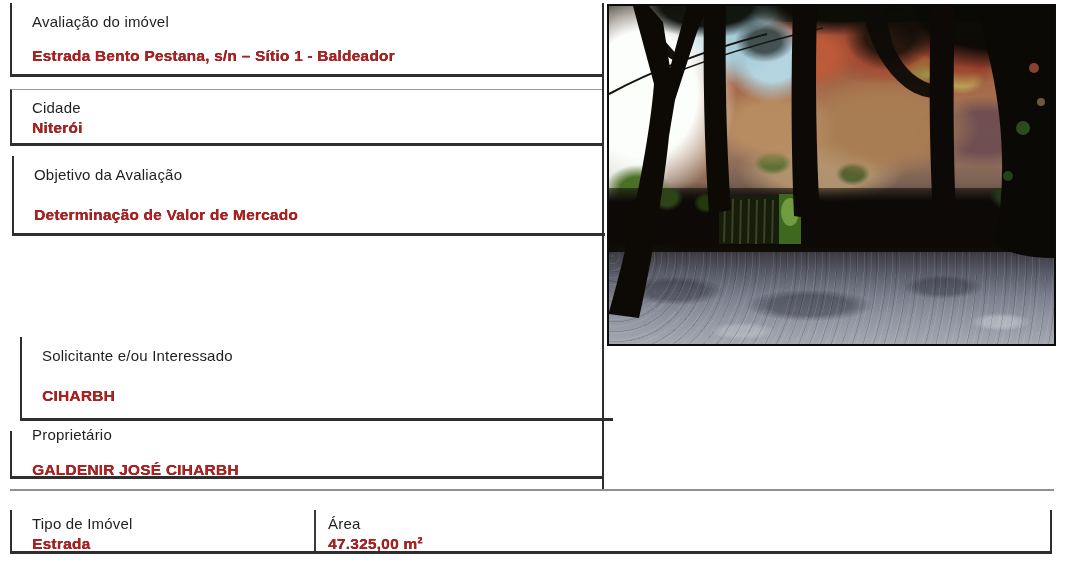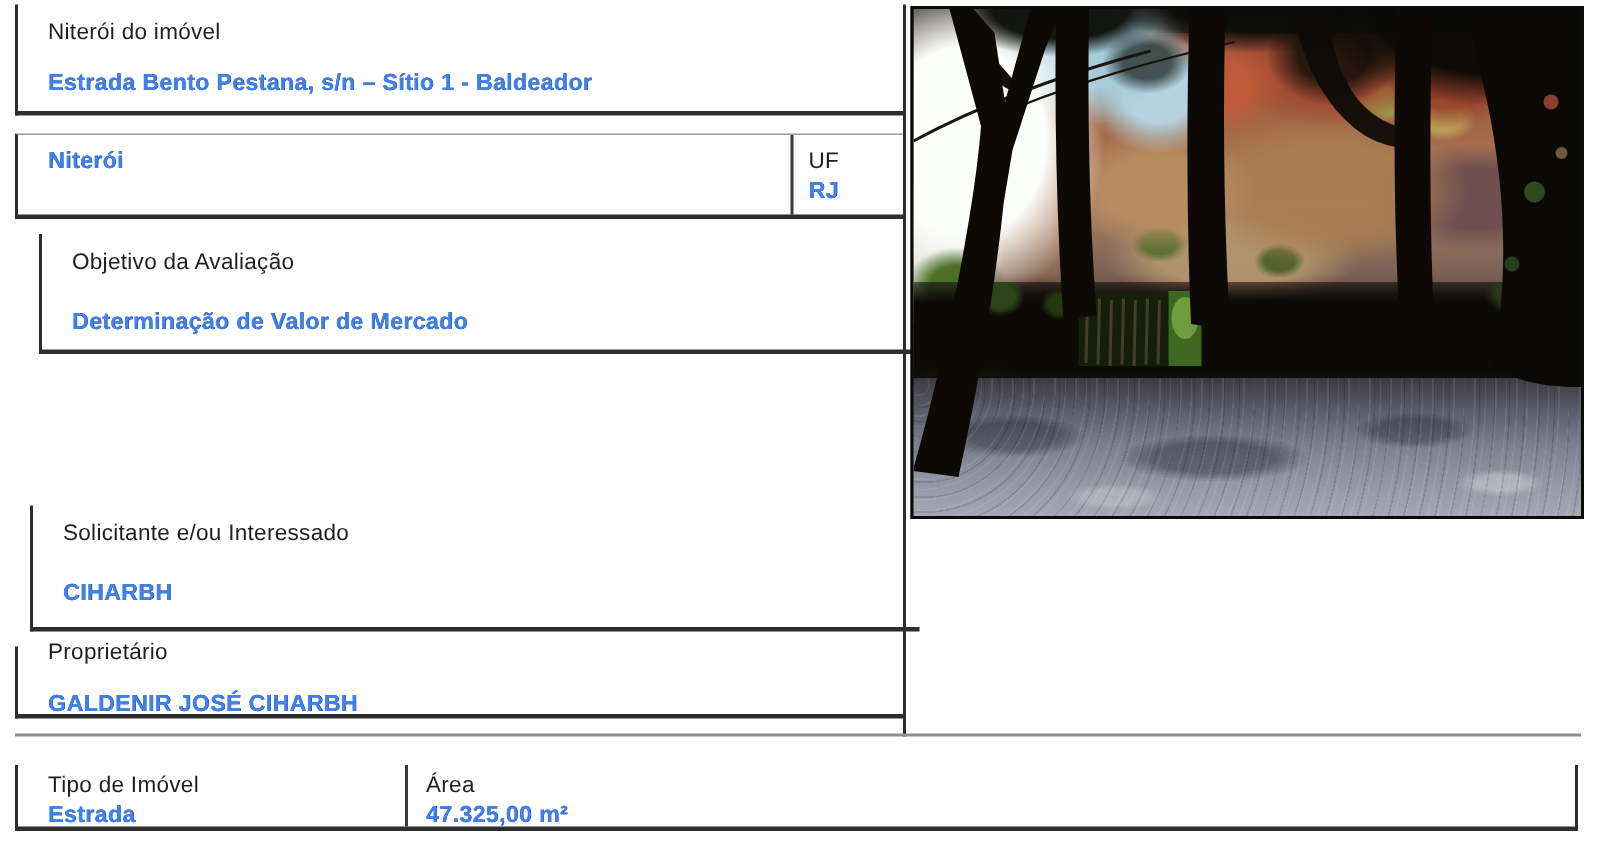--- a/index.html
+++ b/index.html
@@ -8,21 +8,21 @@
     font-family:"Liberation Sans", sans-serif; color:#1c1c1c; overflow:hidden;
   }
   .fbox{
     position:absolute; box-sizing:border-box;
     border-left:2px solid #2e2e2e; border-bottom:3px solid #2e2e2e;
     display:flex; flex-direction:column; justify-content:space-between;
     padding:10px 8px 9px 20px;
   }
   .fbox.tight{justify-content:center; gap:18px; padding-top:6px;}
   .flabel{font-size:15px; color:#1f1f1f; letter-spacing:.2px; white-space:nowrap;}
-  .fvalue{font-size:15.5px; font-weight:bold; color:#3b82f6; letter-spacing:.2px; white-space:nowrap; text-shadow:.2px 0 0 #222;}
+  .fvalue{font-size:15.5px; font-weight:bold; color:#b91c1c; letter-spacing:.2px; white-space:nowrap; text-shadow:.2px 0 0 #222;}
   .cellrow{flex-direction:row; padding:0;}
   .cell{display:flex; flex-direction:column; gap:3px; padding:9px 6px 6px 20px; box-sizing:border-box;}
   .cell.sub{border-left:2px solid #3a3a3a; padding-left:10px;}
   .vline{position:absolute; left:602px; top:3px; width:2px; height:488px; background:#2e2e2e;}
   .hline{position:absolute; left:10px; top:489px; width:1044px; height:2px; background:#8f8f8f;}
   
   .photo{
     position:absolute; left:607px; top:4px; width:449px; height:342px;
     box-sizing:border-box; border:2px solid #0b0b0b; overflow:hidden; background:#241c14;
   }
@@ -82,54 +82,51 @@
       radial-gradient(60px 45px at 63% 26%, rgba(10,10,6,.8) 0 40%, rgba(10,10,6,0) 75%),
       radial-gradient(40px 28px at 35% 30%, rgba(12,14,8,.65) 0 40%, rgba(12,14,8,0) 75%);}
   .ph-svg{position:absolute; inset:0; width:100%; height:100%;}
 </style>
 </head>
 <body>
 
 <div class="page">
 
   <div class="fbox" style="left:10px; top:3px; width:593px; height:74px;">
-    <div class="flabel">Niterói do imóvel</div>
+    <div class="flabel">Avaliação do imóvel</div>
     <div class="fvalue">Estrada Bento Pestana, s/n – Sítio 1 - Baldeador</div>
   </div>
 
   <div class="fbox cellrow" style="left:10px; top:89px; width:593px; height:57px; border-top:1px solid #9a9a9a;">
     <div class="cell" style="flex:1;">
+      <div class="flabel">Cidade</div>
       <div class="fvalue">Niterói</div>
-    </div>
-    <div class="cell sub" style="width:76px;">
-      <div class="flabel">UF</div>
-      <div class="fvalue">RJ</div>
     </div>
   </div>
 
-  <div class="fbox" style="left:26px; top:156px; width:593px; height:80px;">
+  <div class="fbox" style="left:12px; top:156px; width:593px; height:80px;">
     <div class="flabel">Objetivo da Avaliação</div>
     <div class="fvalue">Determinação de Valor de Mercado</div>
   </div>
 
 
   <div class="fbox" style="left:20px; top:337px; width:593px; height:84px; padding-bottom:13px;">
     <div class="flabel">Solicitante e/ou Interessado</div>
     <div class="fvalue">CIHARBH</div>
   </div>
 
   <div class="fbox tight" style="left:10px; top:431px; width:593px; height:48px;">
     <div class="flabel">Proprietário</div>
     <div class="fvalue">GALDENIR JOSÉ CIHARBH</div>
   </div>
 
   <div class="vline"></div>
   <div class="hline"></div>
 
-  <div class="fbox cellrow" style="left:10px; top:510px; width:1042px; height:44px; border-right:2px solid #2e2e2e;">
+  <div class="fbox cellrow" style="left:10px; top:510px; width:1042px; height:44px; border-right:2px solid #2e2e2e;gap:44px;">
     <div class="cell" style="width:258px; padding-top:5px;">
       <div class="flabel">Tipo de Imóvel</div>
       <div class="fvalue">Estrada</div>
     </div>
     <div class="cell sub" style="flex:1; padding-top:5px; padding-left:12px;">
       <div class="flabel">Área</div>
       <div class="fvalue">47.325,00 m²</div>
     </div>
   </div>
 

